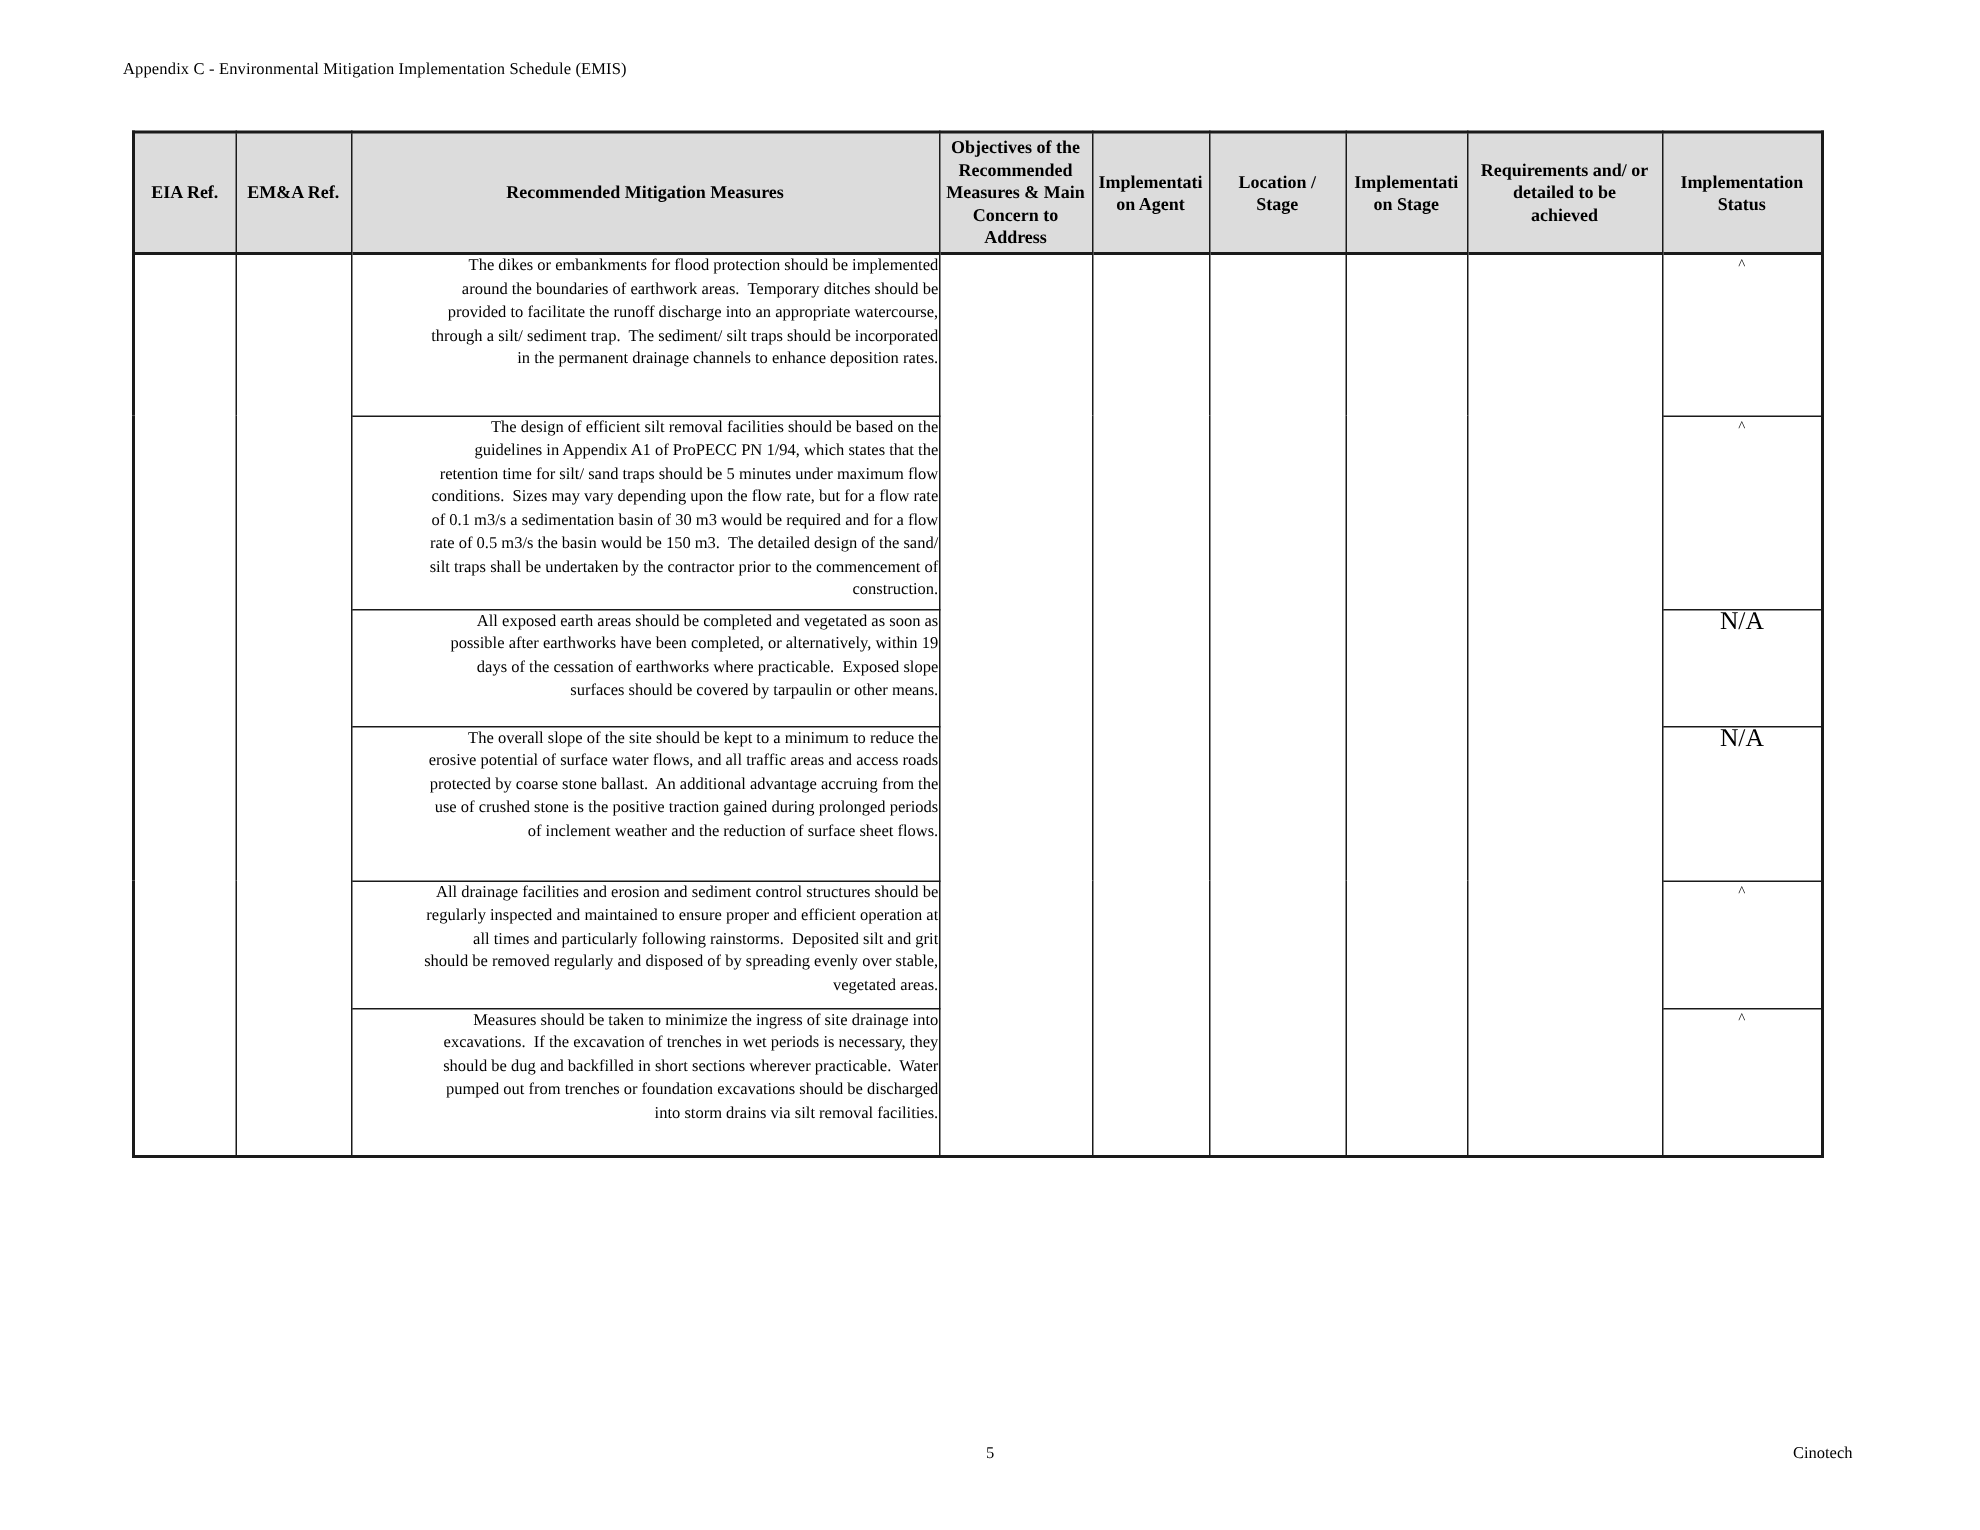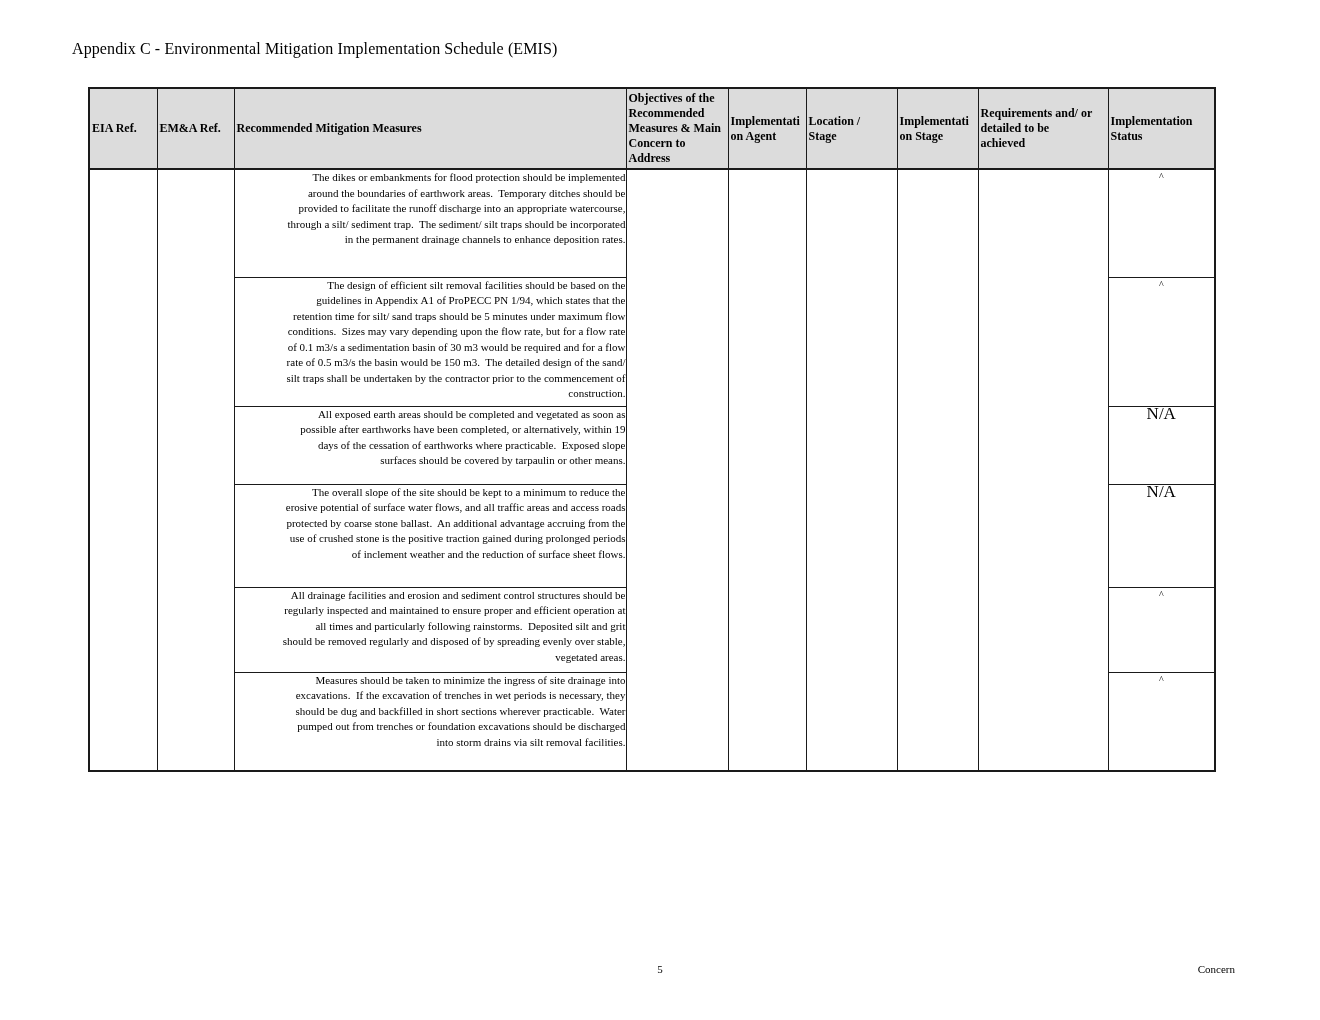--- a/index.html
+++ b/index.html
@@ -11,43 +11,43 @@
   }
   .page {
     position: relative;
     width: 1320px;
     height: 1020px;
     background: #ffffff;
     overflow: hidden;
   }
   .page-title {
     position: absolute;
-    left: 72px;
+    left: 82px;
     top: 40px;
-    font-size: 16px;
+    font-size: 11px;
     letter-spacing: 0.1px;
     white-space: nowrap;
   }
   table.emis {
     position: absolute;
     left: 88px;
     top: 87px;
     width: 1126px;
     border-collapse: collapse;
     table-layout: fixed;
     border: 2px solid #1a1a1a;
   }
   table.emis th {
     border: 1px solid #1a1a1a;
     border-bottom: 2px solid #1a1a1a;
     background: #dcdcdc;
     font-weight: bold;
     font-size: 12px;
     line-height: 15px;
-    text-align: left;
+    text-align: center;
     vertical-align: middle;
     white-space: pre-line;
     padding: 2px;
   }
   table.emis td {
     border: 1px solid #1a1a1a;
     vertical-align: top;
     padding: 0;
     background: #ffffff;
   }
@@ -191,15 +191,15 @@
 should be dug and backfilled in short sections wherever practicable.  Water
 pumped out from trenches or foundation excavations should be discharged
 into storm drains via silt removal facilities.</td>
         <td class="status caret">^</td>
       </tr>
     </tbody>
   </table>
 
   <div class="page-number">5</div>
 
-  <div class="footer-right">Concern</div>
+  <div class="footer-right">Cinotech</div>
 
 </div>
 
 </body></html>

